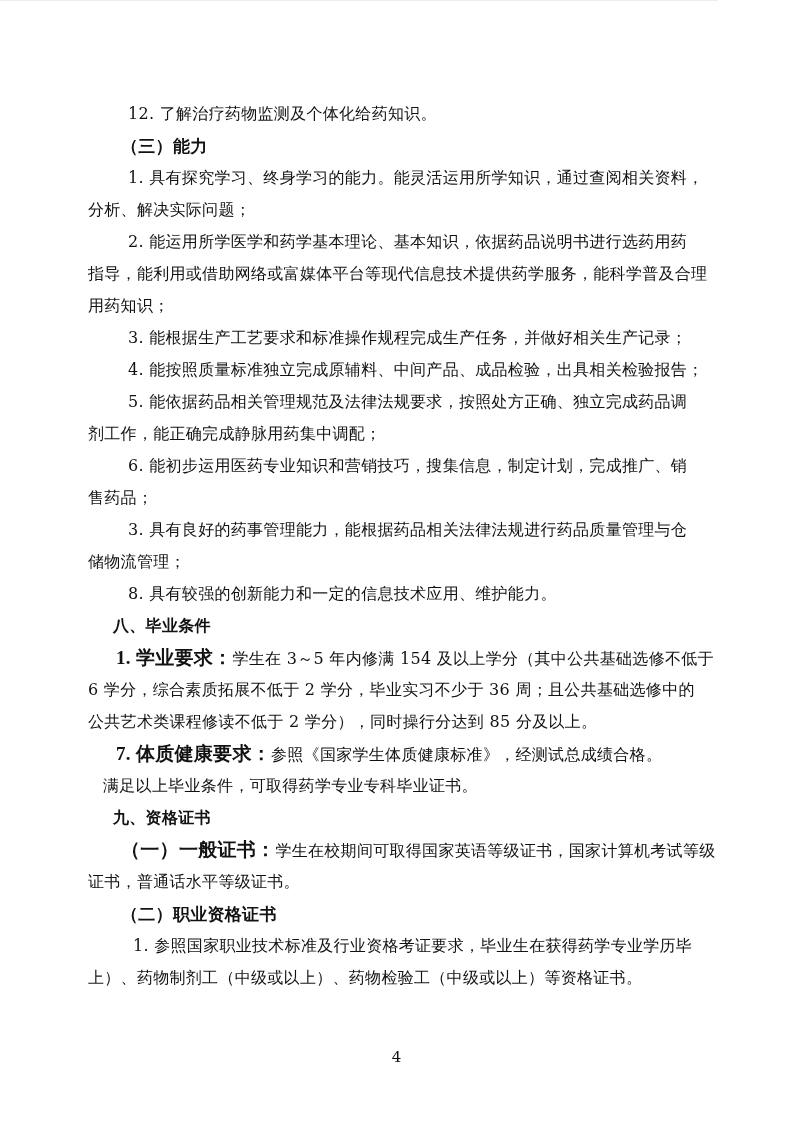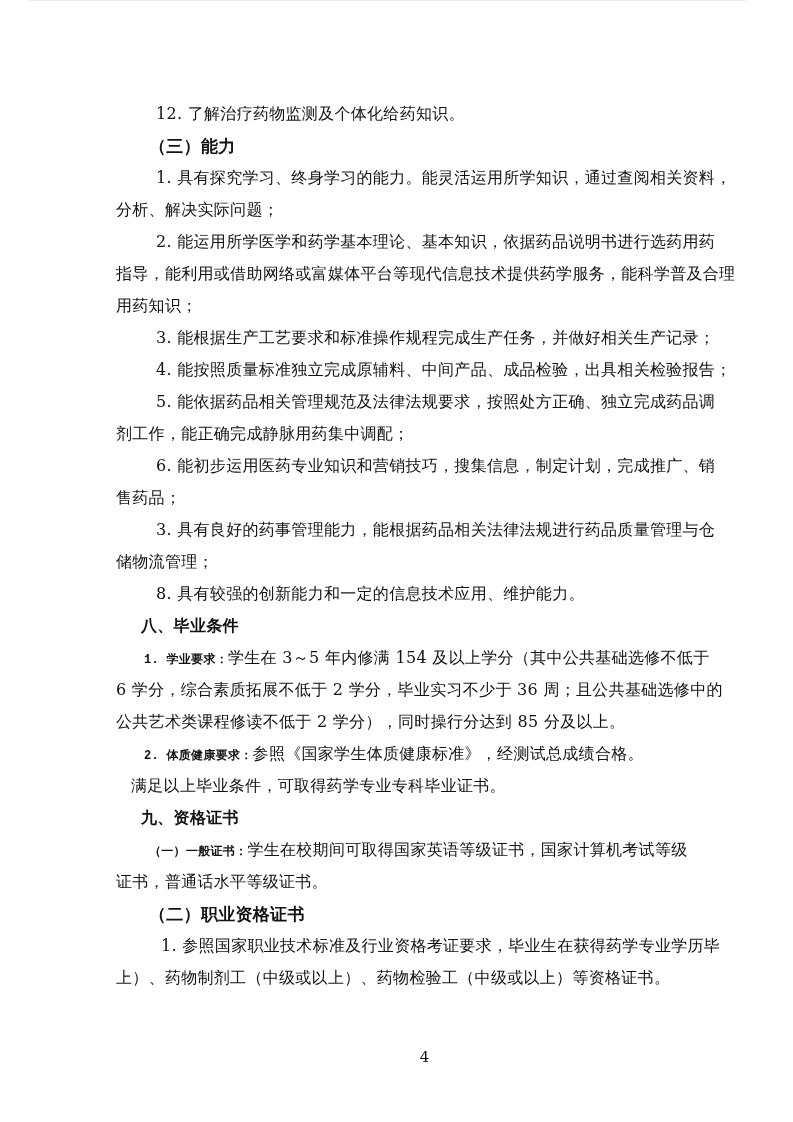--- a/index.html
+++ b/index.html
@@ -8,21 +8,20 @@
     background: #ffffff;
     overflow: hidden;
     font-family: "DejaVu Serif", "Liberation Serif", serif;
     color: #121212;
   }
   .page {
     position: relative;
     width: 718px; height: 1122px;
     background: #ffffff;
     border-top: 1px solid #ececec;
-    margin-left: 28px;
   }
   .content {
     position: absolute;
     left: 88px; top: 97px;
     width: 625px;
   }
   .ln {
     height: 32px;
     line-height: 32px;
     font-size: 16px;
@@ -41,23 +40,23 @@
     font-family: "DejaVu Sans", "Liberation Sans", sans-serif;
     font-weight: bold;
     font-size: 16px;
   }
   .h-minor {
     font-family: "DejaVu Sans", "Liberation Sans", sans-serif;
     font-weight: bold;
     font-size: 17px;
   }
   .b {
-    font-family: Liberation Mono, monospace;
+    font-family: Liberation Serif, serif;
     font-weight: bold;
-    font-size: 12px;
+    font-size: 19px;
   }
   .page-number {
     position: absolute;
     left: 0; top: 1043px;
     width: 793px; height: 26px;
     line-height: 26px;
     text-align: center;
     font-size: 15px;
   }
 </style>
@@ -95,21 +94,21 @@
 
     <div class="ln h-major ind-head">八、毕业条件</div>
 
     <div class="ln ind-label">
       <span class="b">1. 学业要求：</span><span>学生在 3～5 年内修满 154 及以上学分（其中公共基础选修不低于</span>
     </div>
     <div class="ln">6 学分，综合素质拓展不低于 2 学分，毕业实习不少于 36 周；且公共基础选修中的</div>
     <div class="ln">公共艺术类课程修读不低于 2 学分），同时操行分达到 85 分及以上。</div>
 
     <div class="ln ind-label">
-      <span class="b">2. 体质健康要求：</span><span>参照《国家学生体质健康标准》，经测试总成绩合格。</span>
+      <span class="b">7. 体质健康要求：</span><span>参照《国家学生体质健康标准》，经测试总成绩合格。</span>
     </div>
 
     <div class="ln ind-one">满足以上毕业条件，可取得药学专业专科毕业证书。</div>
 
     <div class="ln h-major ind-head">九、资格证书</div>
 
     <div class="ln ind-paren">
       <span class="b">（一）一般证书：</span><span>学生在校期间可取得国家英语等级证书，国家计算机考试等级</span>
     </div>
     <div class="ln">证书，普通话水平等级证书。</div>

